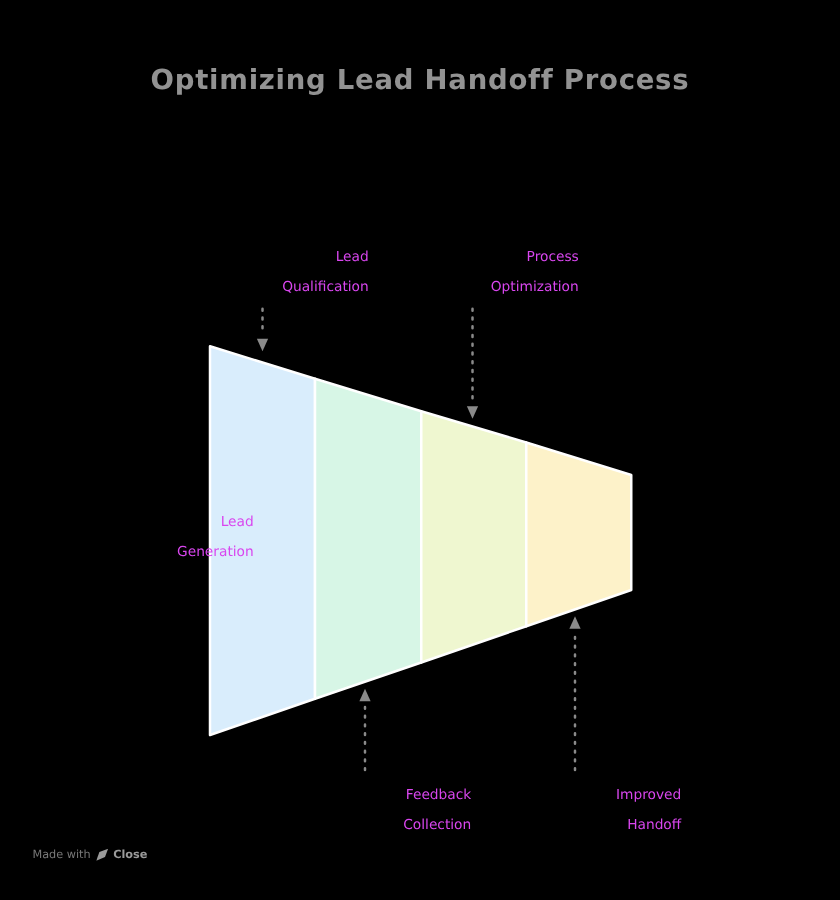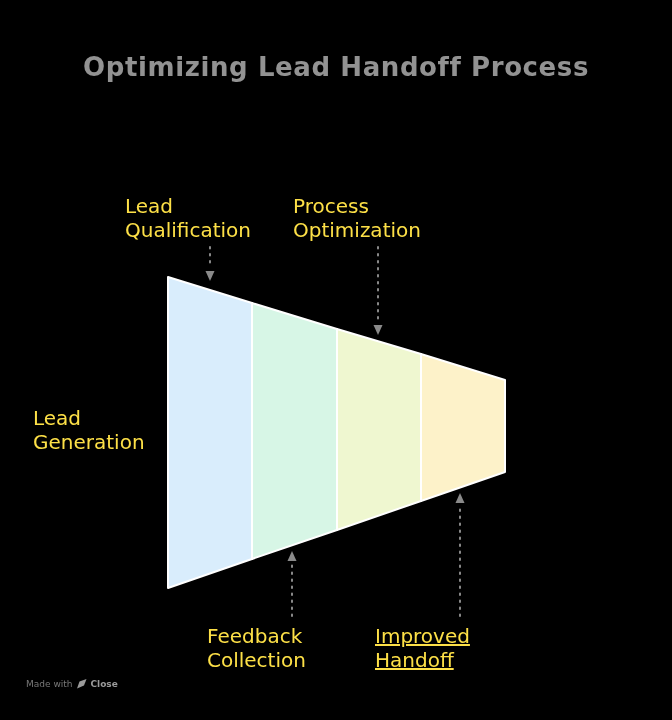--- a/index.html
+++ b/index.html
@@ -8,30 +8,30 @@
     width:672px;height:720px;
     background:#000000;
     overflow:hidden;
     font-family:"DejaVu Sans", sans-serif;
   }
   .title{
     position:absolute;
     top:52px;left:0;width:672px;
     text-align:center;
     color:#929292;
-    font-size:26px;
+    font-size:22px;
     font-weight:700;
     letter-spacing:0.6px;
   }
   .label{
     position:absolute;
-    color:#fde047;
-    font-size:20px;
+    color:#d946ef;
+    font-size:11px;
     line-height:24px;
-    text-align:left;
+    text-align:right;
     white-space:pre-line;
     width:170px;
   }
   .svg-layer{position:absolute;top:0;left:0;}
   .footer{
     position:absolute;
     left:26px;top:679px;
     display:flex;align-items:center;gap:4px;
     color:#787878;
     font-size:9px;
@@ -74,21 +74,21 @@
       <polygon points="460,493 455.5,503 464.5,503" fill="#8a8a8a"></polygon>
     </g>
   </svg>
 
   <div class="label" style="left:125px;top:194px;">Lead
 Qualification</div>
   <div class="label" style="left:207px;top:624px;">Feedback
 Collection</div>
   <div class="label" style="left:293px;top:194px;">Process
 Optimization</div>
-  <div class="label" style="left:375px;top:624px;text-decoration:underline;">Improved
+  <div class="label" style="left:375px;top:624px;">Improved
 Handoff</div>
 
   <div class="label" style="left:33px;top:406px;">Lead
 Generation</div>
 
   <div class="footer">
     <span>Made with</span>
     <svg width="10" height="10" viewBox="0 0 10 10">
       <polygon points="0,9.5 2.5,2.5 9.5,0 7,6.5" fill="#9a9a9a"></polygon>
     </svg>

